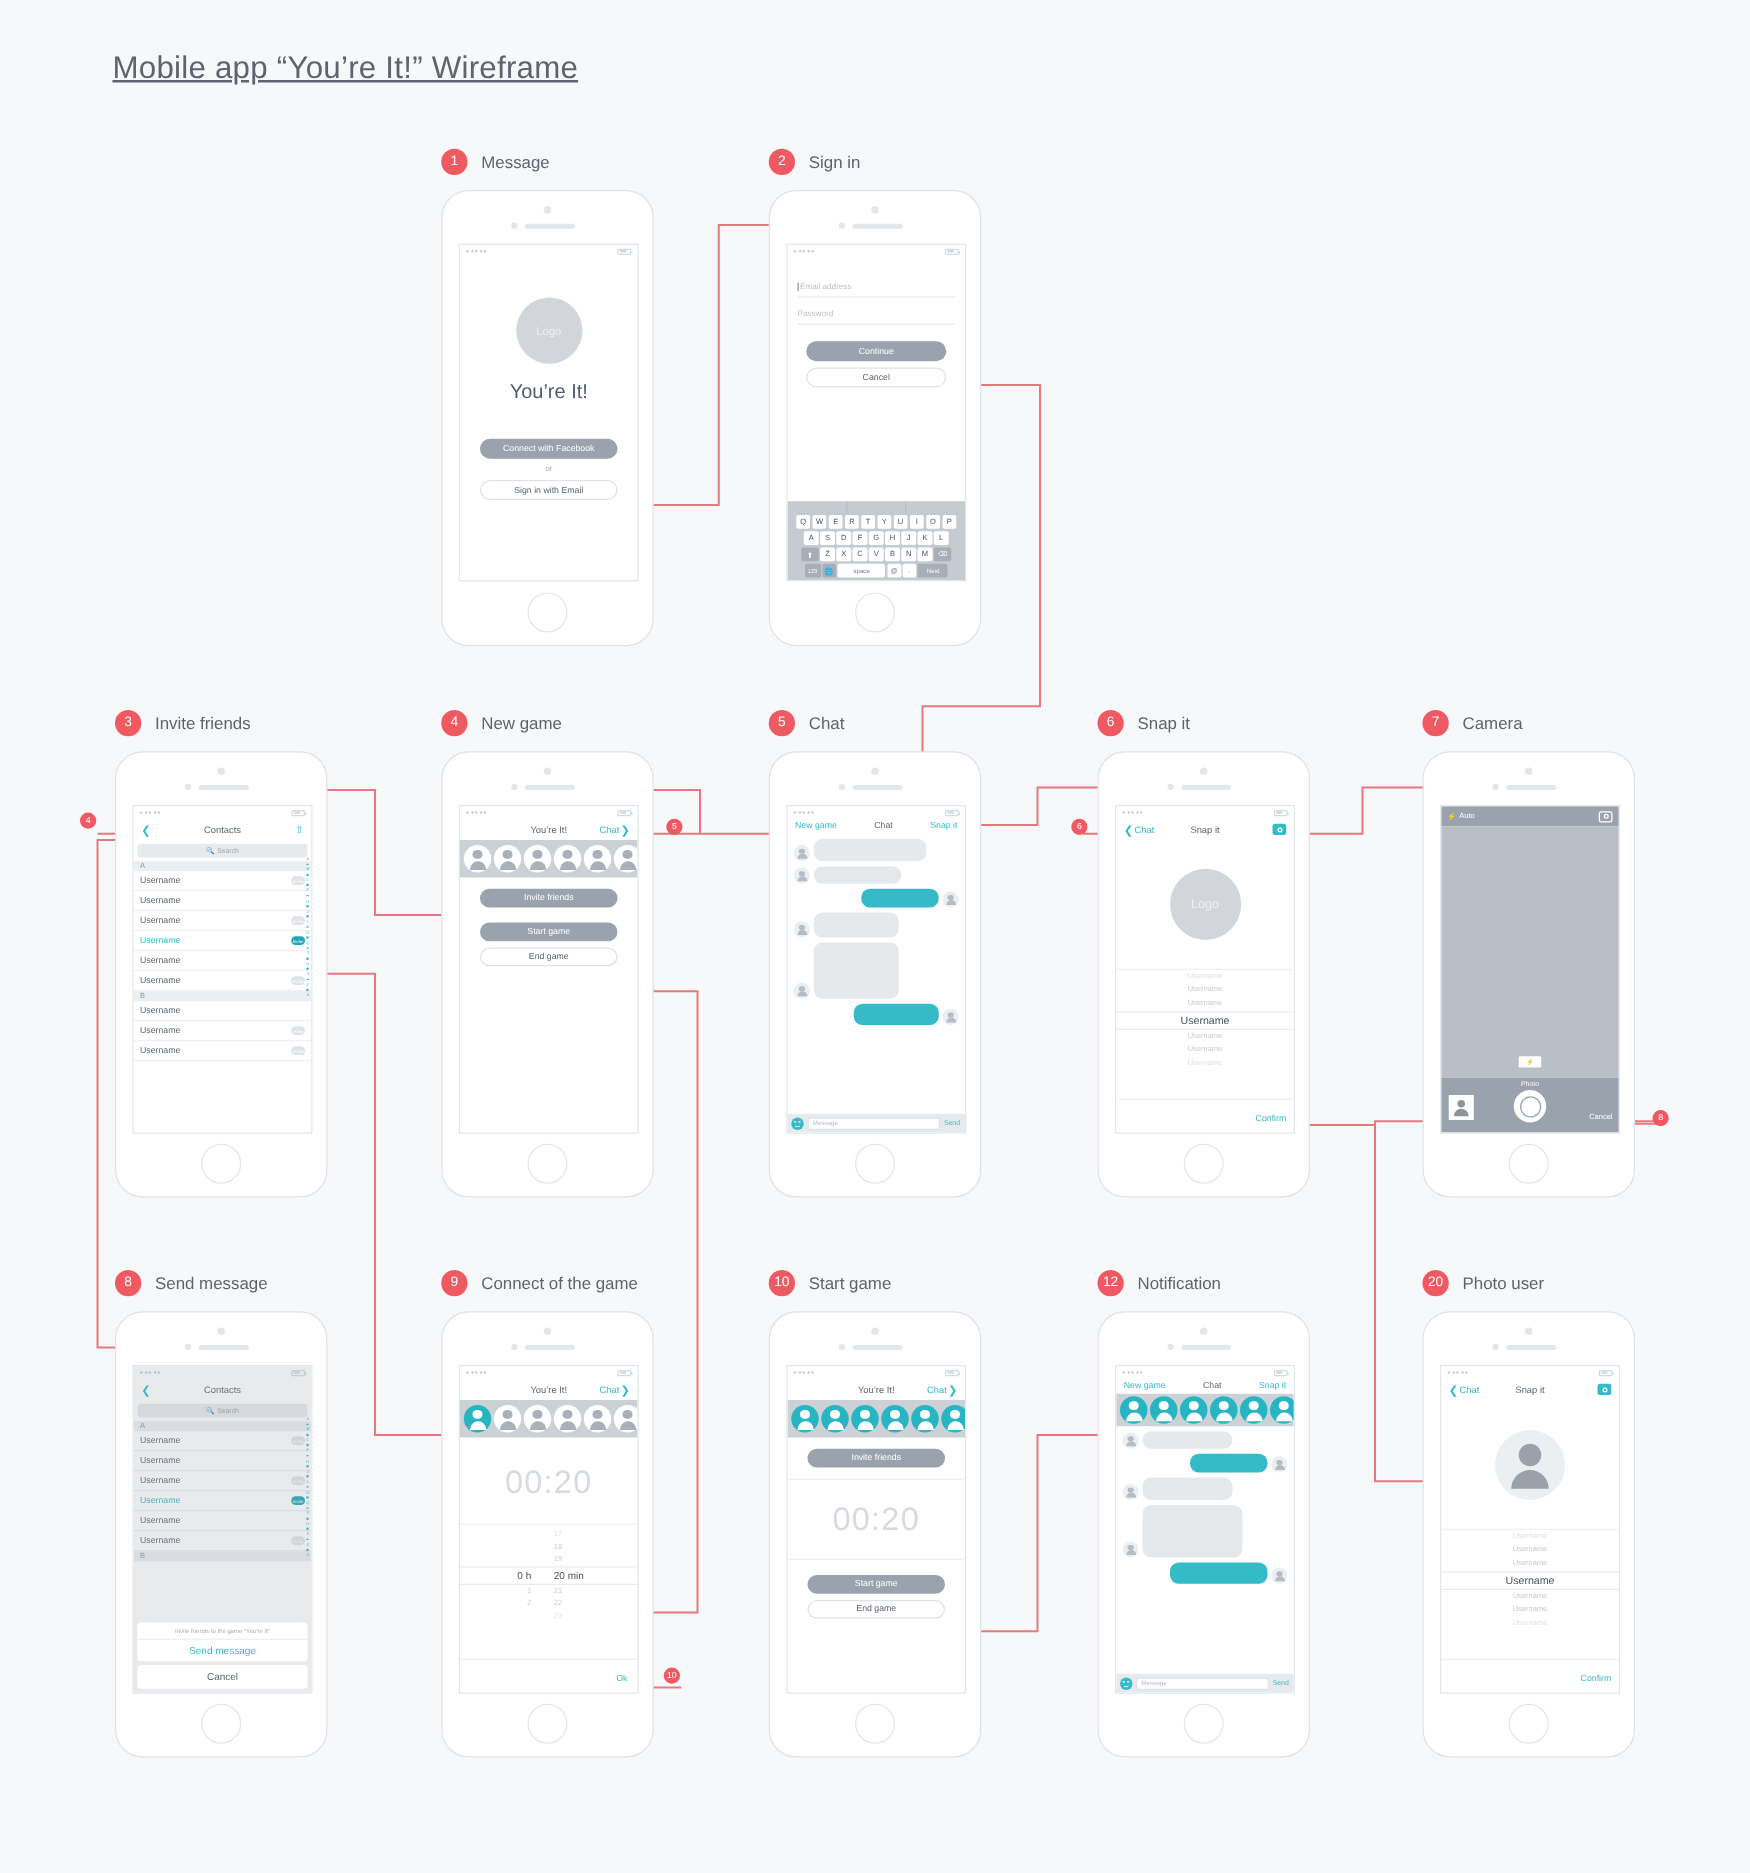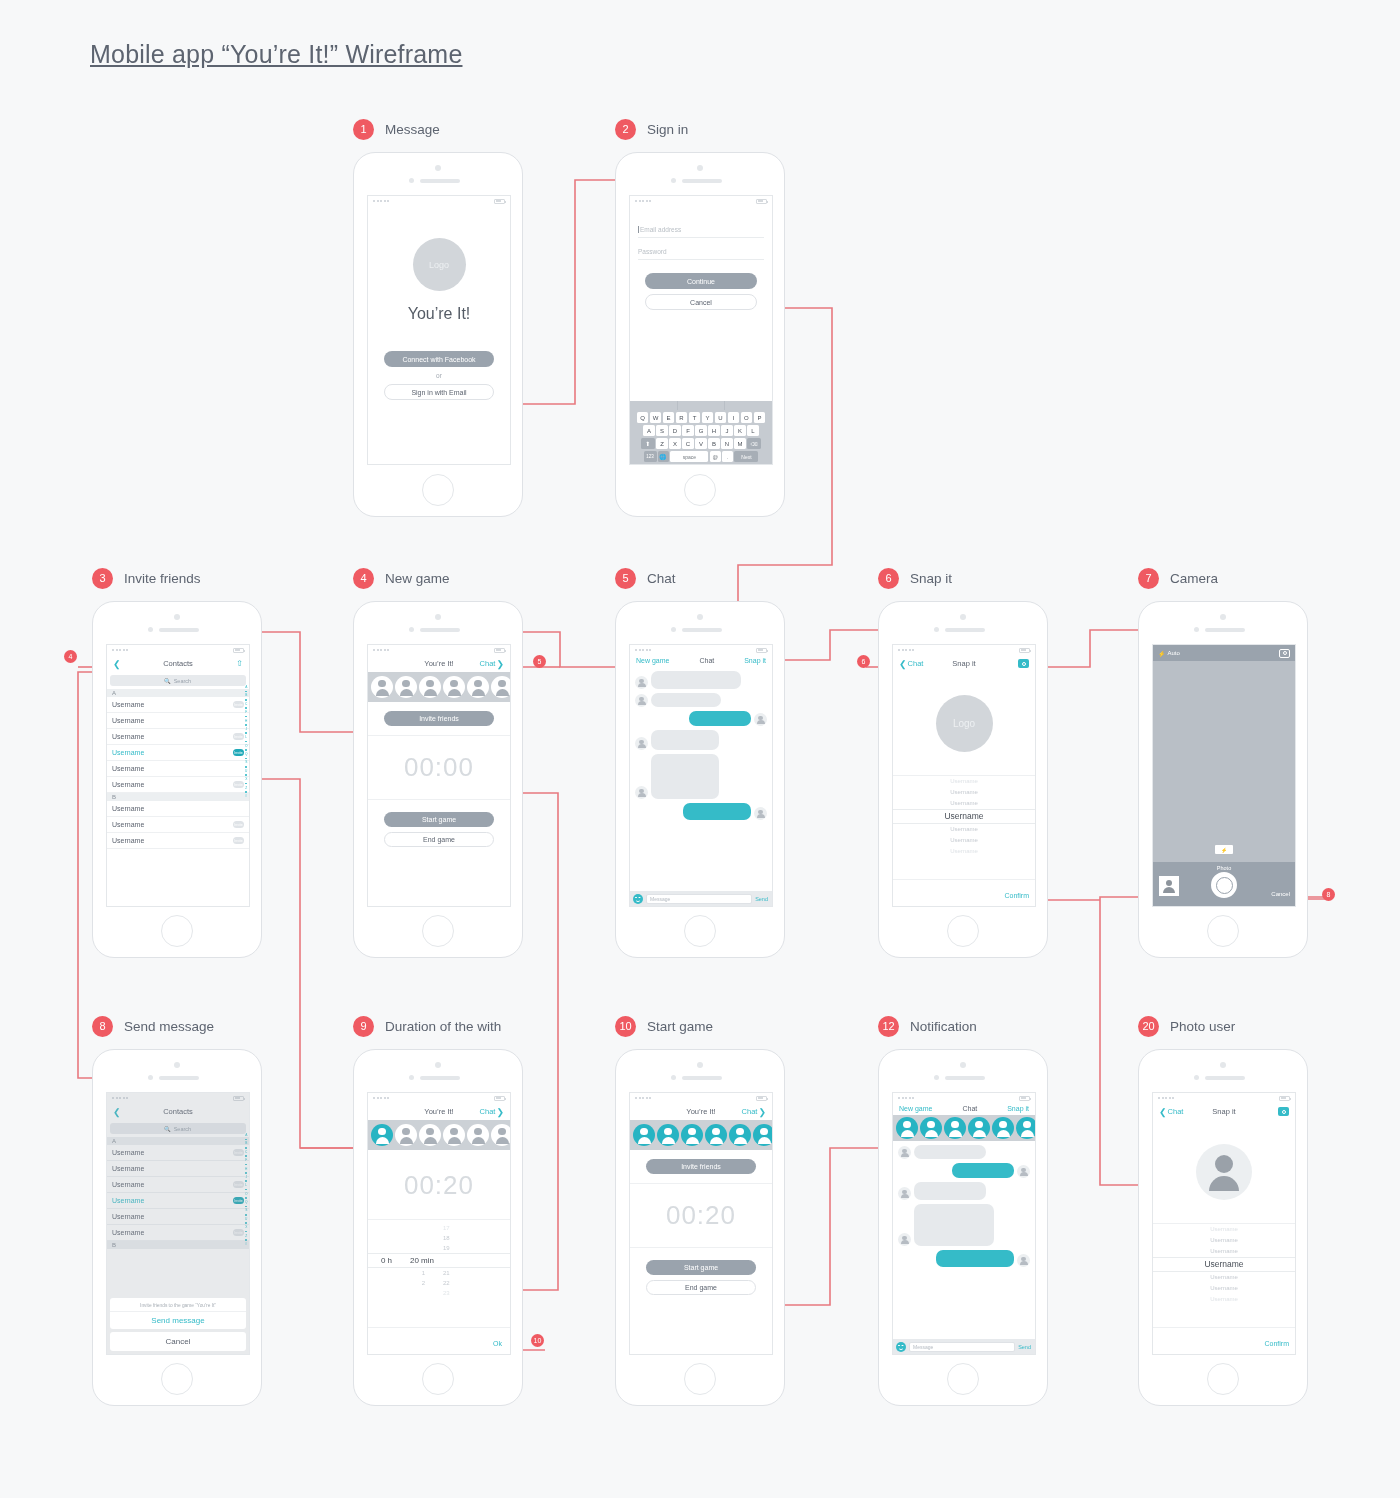--- a/index.html
+++ b/index.html
@@ -477,23 +477,20 @@
           <div class="av"></div>
           <div class="av"></div>
           <div class="av"></div>
           <div class="av"></div>
           <div class="av"></div>
           <div class="av"></div>
         </div>
       <div class="btn-solid" style="margin:9px auto;width:110px;height:15px;">
         <span>Invite friends</span>
       </div>
-      <div style="border-top:.8px solid #eef0f2;border-bottom:.8px solid #eef0f2;padding:16px 0;text-align:center;">
-        <span style="font-size:26px;color:#d7dbdf;letter-spacing:1px;">00:00</span>
-      </div>
       <div class="btn-solid" style="margin:12px auto 0;width:110px;height:15px;">
         <span>Start game</span>
       </div>
       <div class="btn-ghost" style="margin:5px auto 0;width:110px;height:15px;">
         <span>End game</span>
       </div>
     </div>
   </div>
 </div>
 
@@ -744,21 +741,21 @@
         </div>
         <div class="sheet-cancel">Cancel</div>
       </div>
     </div>
   </div>
 </div>
 
 <div class="screen" style="left:353px; top:1015px;">
   <div class="sc-head">
     <div class="sc-num">9</div>
-    <div class="sc-title">Duration of the with</div>
+    <div class="sc-title">Connect of the game</div>
   </div>
   <div class="phone">
     <div class="ph-cam"></div>
     <div class="ph-sens"></div>
     <div class="ph-spk"></div>
     <div class="ph-home"></div>
     <div class="viewport">
       <div class="statusbar">
         <div class="sb-dots">
             <i></i>
@@ -796,21 +793,21 @@
             <span style="width: 34px; text-align: left;">17</span>
           </div>
           <div style="display: flex; justify-content: center; gap: 18px; line-height: 10px; font-size: 6px; color: rgb(198, 203, 209);">
             <span style="width: 24px; text-align: right;"></span>
             <span style="width: 34px; text-align: left;">18</span>
           </div>
           <div style="display: flex; justify-content: center; gap: 18px; line-height: 10px; font-size: 6px; color: rgb(198, 203, 209);">
             <span style="width: 24px; text-align: right;"></span>
             <span style="width: 34px; text-align: left;">19</span>
           </div>
-          <div style="display: flex; gap: 18px; line-height: 13px; font-size: 8px; color: rgb(74, 80, 89); border-top: 0.8px solid rgb(233, 236, 238); border-bottom: 0.8px solid rgb(233, 236, 238);">
+          <div style="display: flex; justify-content: center; gap: 18px; line-height: 13px; font-size: 8px; color: rgb(74, 80, 89); border-top: 0.8px solid rgb(233, 236, 238); border-bottom: 0.8px solid rgb(233, 236, 238);">
             <span style="width: 24px; text-align: right;">0 h</span>
             <span style="width: 34px; text-align: left;">20 min</span>
           </div>
           <div style="display: flex; justify-content: center; gap: 18px; line-height: 10px; font-size: 6px; color: rgb(198, 203, 209);">
             <span style="width: 24px; text-align: right;">1</span>
             <span style="width: 34px; text-align: left;">21</span>
           </div>
           <div style="display: flex; justify-content: center; gap: 18px; line-height: 10px; font-size: 6px; color: rgb(198, 203, 209);">
             <span style="width: 24px; text-align: right;">2</span>
             <span style="width: 34px; text-align: left;">22</span>

